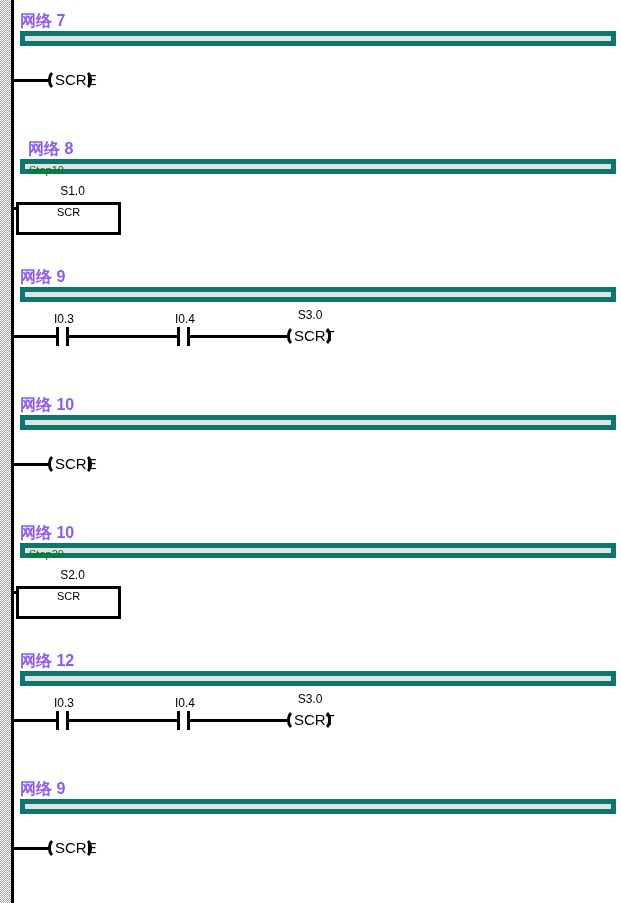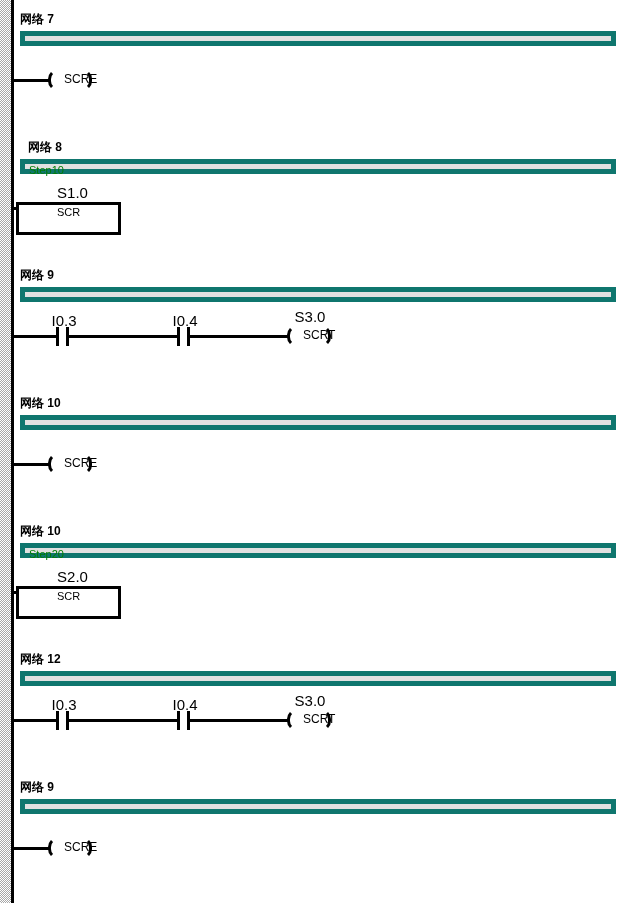--- a/index.html
+++ b/index.html
@@ -44,23 +44,23 @@
     width: 3px; height: 903px;
     background: #000000;
   }
 
   
   .network { position: absolute; left: 0; width: 610px; }
 
   .net-label {
     position: absolute;
     left: 9px;
-    font-size: 12px;
+    font-size: 16px;
     font-weight: bold;
-    color: #000000;
+    color: #8b5cf6;
     white-space: nowrap;
     letter-spacing: 0px;
     text-align: center;
   }
 
   .comment-bar {
     position: absolute;
     left: 9px;
     width: 596px;
     height: 15px;
@@ -88,21 +88,21 @@
   .contact-bar {
     position: absolute;
     width: 3px;
     height: 19px;
     background: #000000;
   }
 
   
   .operand {
     position: absolute;
-    font-size: 15px;
+    font-size: 12px;
     color: #000000;
     white-space: nowrap;
     text-align: center;
   }
 
   
   .coil {
     position: absolute;
     width: 44px;
     height: 22px;
@@ -124,22 +124,22 @@
   }
   .coil .paren-r {
     right: 0;
     border-left: none;
     border-radius: 0 11px 11px 0;
     border-top-color: transparent;
     border-bottom-color: transparent;
   }
   .coil .coil-text {
     position: absolute;
-    left: 16px; right: 0; top: 3px;
-    font-size: 12px;
+    left: 7px; right: 0; top: 3px;
+    font-size: 15px;
     line-height: 15px;
     color: #000000;
     white-space: nowrap;
   }
 
   
   .scr-box {
     position: absolute;
     width: 105px;
     height: 33px;

